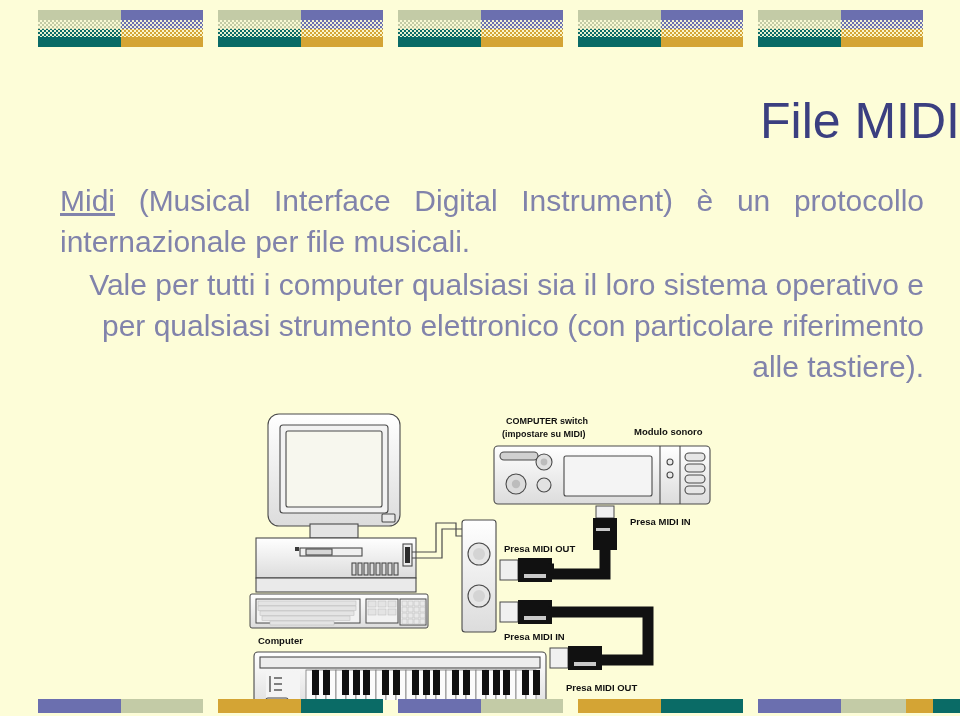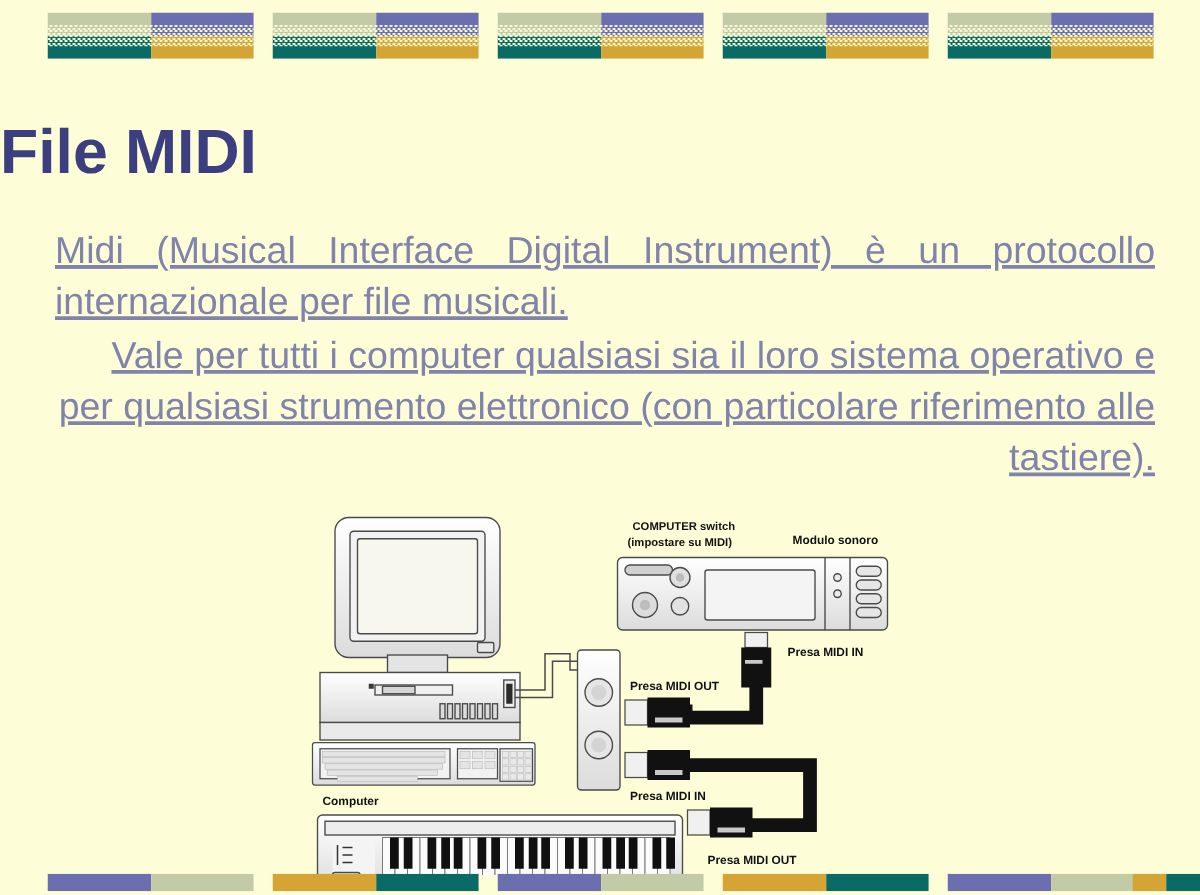--- a/index.html
+++ b/index.html
@@ -88,43 +88,42 @@
   .ftr-half.l-b { left: 0;   background: #d4a434; }
   .ftr-half.r-b { left: 50%; background: #0a6b66; }
 
   
   #title {
     position: absolute;
     left: 0;
     top: 92;
     top: 92px;
     width: 960px;
-    text-align: left;
+    text-align: right;
     font-size: 50px;
     line-height: 58px;
-    font-weight: bold;
+    font-weight: normal;
     color: #3b3f80;
     letter-spacing: 0px;
     margin: 0;
   }
 
   
   #body-copy {
     position: absolute;
     left: 44px;
     top: 180px;
     width: 880px;
     color: #8183ab;
     font-size: 30px;
     line-height: 41px;
   }
   #body-copy p {
-    margin: 0 0 2px 0;
+    margin: 0 0 2px 16px;
     text-align: justify;
-    text-decoration: underline;
   }
   #body-copy p:last-child { text-align: right; }
   .u { text-decoration: underline; }
 
   
   #diagram-wrap {
     position: absolute;
     left: 248px;
     top: 408px;
     width: 470px;

